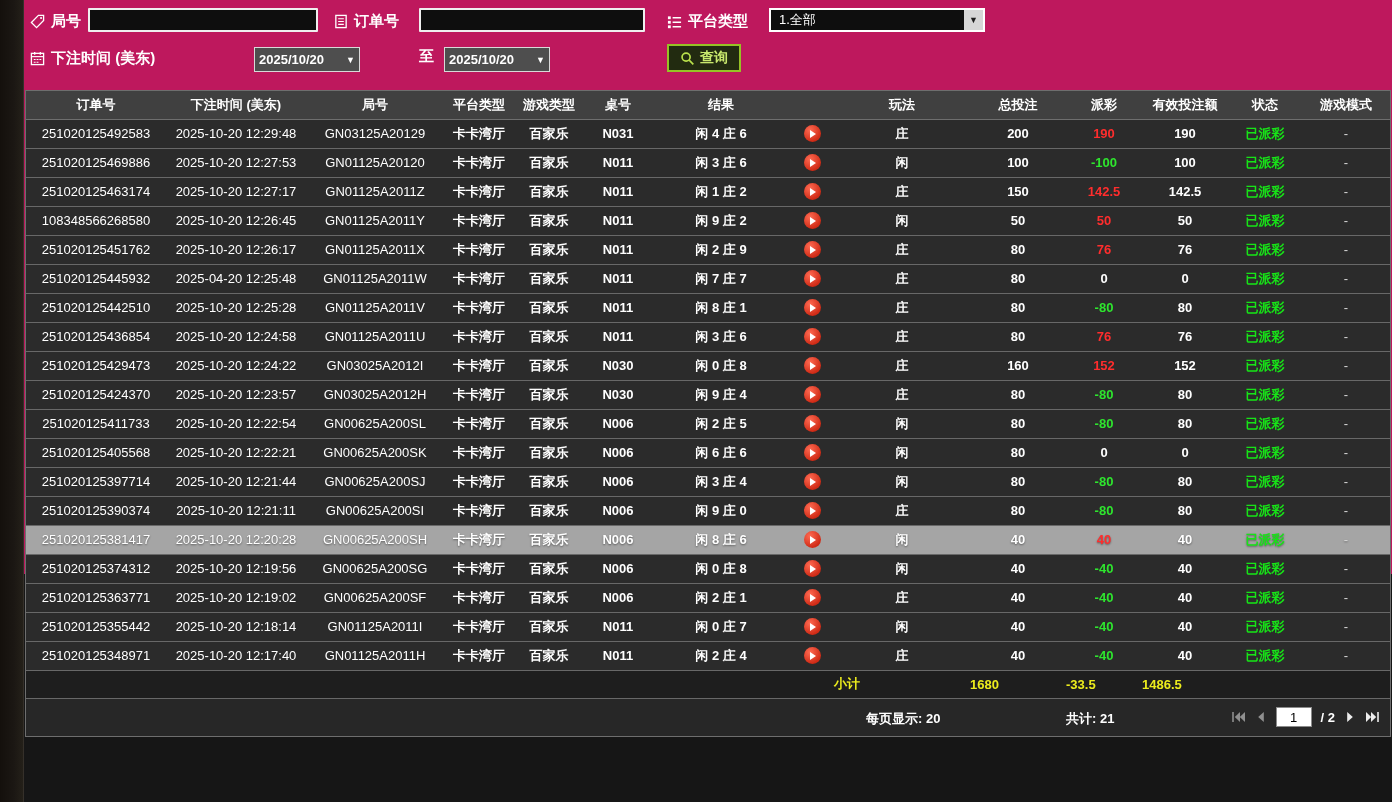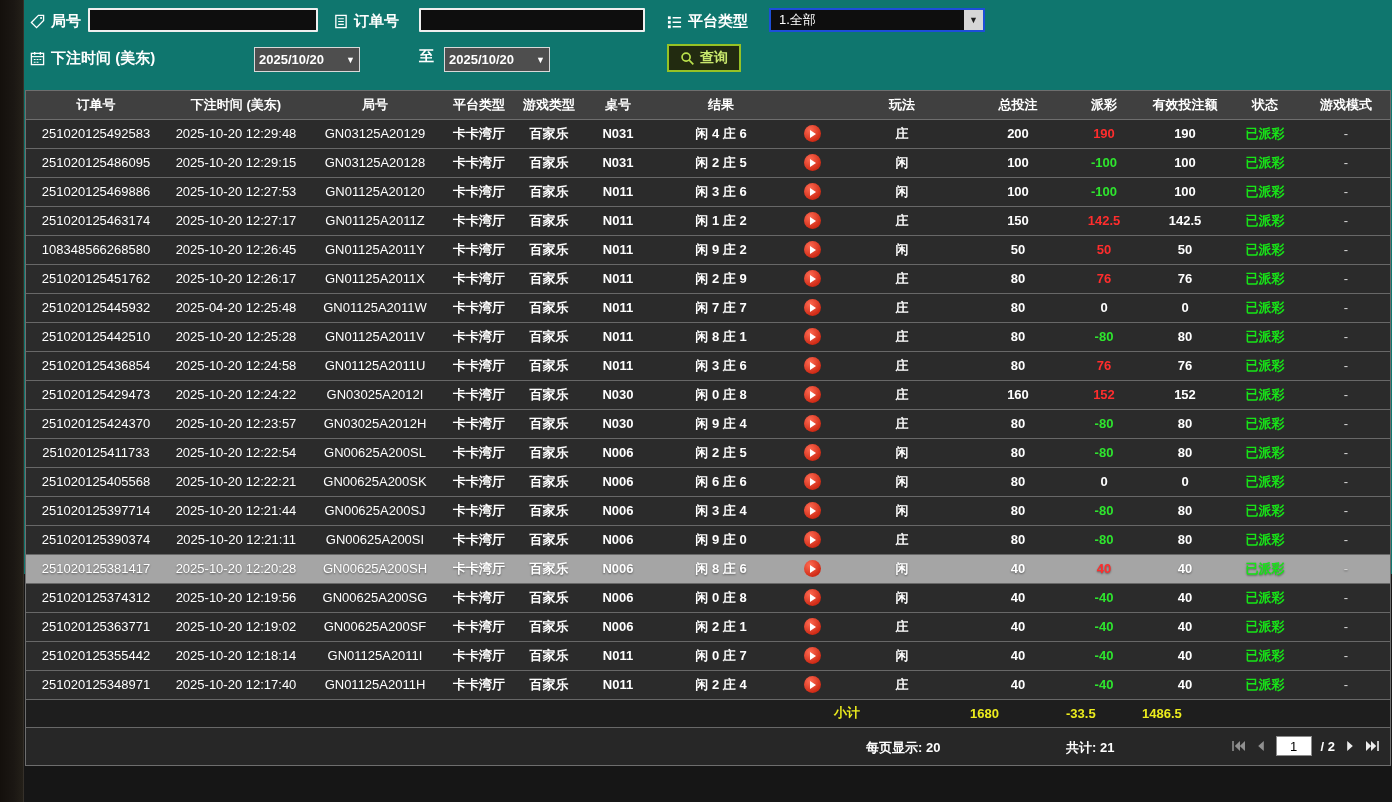--- a/index.html
+++ b/index.html
@@ -1,29 +1,29 @@
 <!DOCTYPE html>
 <html><head>
 <meta charset="utf-8">
 <style>
   *{box-sizing:border-box;margin:0;padding:0}
   html,body{width:1392px;height:802px;overflow:hidden;background:#161616;
     font-family:"Liberation Sans",sans-serif}
-  .page{position:relative;width:1392px;height:574px;background:#0f766e}
+  .page{position:relative;width:1392px;height:574px;background:#be185d}
   .left-edge{position:absolute;left:0;top:0;width:24px;height:802px;
     background:linear-gradient(90deg,#14100c 0%,#1b1713 60%,#242019 100%);
     border-right:1px solid #35302a}
 
   
   .filters{position:absolute;left:0;top:0;width:1392px;height:88px}
   .flabel{position:absolute;display:flex;align-items:center;gap:6px;color:#fff;
     font-size:15px;font-weight:700;height:25px;white-space:nowrap}
   .tinput{position:absolute;height:24px;background:#0e0e0e;border:2px solid #efefef;
     border-radius:1px;color:#fff;font-size:13px;padding:0 6px;font-family:inherit;outline:none}
-  .dropdown{position:absolute;height:24px;background:#0e0e0e;border:2px solid #1d4ed8;
+  .dropdown{position:absolute;height:24px;background:#0e0e0e;border:2px solid #ffffff;
     display:flex;align-items:center;color:#fff;font-size:13px;padding-left:8px;cursor:pointer}
   .dd-arrow{margin-left:auto;width:19px;height:100%;background:#d6d6d6;color:#1b1b1b;
     font-size:9px;display:flex;align-items:center;justify-content:center}
   .datebtn{position:absolute;height:25px;width:106px;background:#4e4e4e;border:1px solid #d9d9d9;
     color:#fff;font-size:13px;font-weight:700;display:flex;align-items:center;justify-content:center;
     gap:22px;font-family:inherit;cursor:pointer}
   .datebtn .arr{font-size:9px;color:#fff}
   .to{position:absolute;color:#fff;font-weight:700;font-size:15px}
   .querybtn{position:absolute;height:28px;width:74px;background:#222b10;border:2px solid #96c225;
     color:#c9e96d;font-weight:700;font-size:14px;display:flex;align-items:center;justify-content:center;
@@ -179,38 +179,20 @@
                 <span class="ptri"></span>
               </span></td>
             <td>庄</td>
             <td>200</td>
             <td class="pos">190</td>
             <td>190</td>
             <td class="status">已派彩</td>
             <td class="mode">-</td>
           </tr>
           <tr>
-            <td class="plain">251020125486095</td>
-            <td class="plain">2025-10-20 12:29:15</td>
-            <td class="plain">GN03125A20128</td>
-            <td>卡卡湾厅</td>
-            <td>百家乐</td>
-            <td>N031</td>
-            <td>闲 2 庄 5</td>
-            <td><span class="playbtn">
-                <span class="ptri"></span>
-              </span></td>
-            <td>闲</td>
-            <td>100</td>
-            <td class="neg">-100</td>
-            <td>100</td>
-            <td class="status">已派彩</td>
-            <td class="mode">-</td>
-          </tr>
-          <tr>
             <td class="plain">251020125469886</td>
             <td class="plain">2025-10-20 12:27:53</td>
             <td class="plain">GN01125A20120</td>
             <td>卡卡湾厅</td>
             <td>百家乐</td>
             <td>N011</td>
             <td>闲 3 庄 6</td>
             <td><span class="playbtn">
                 <span class="ptri"></span>
               </span></td>

